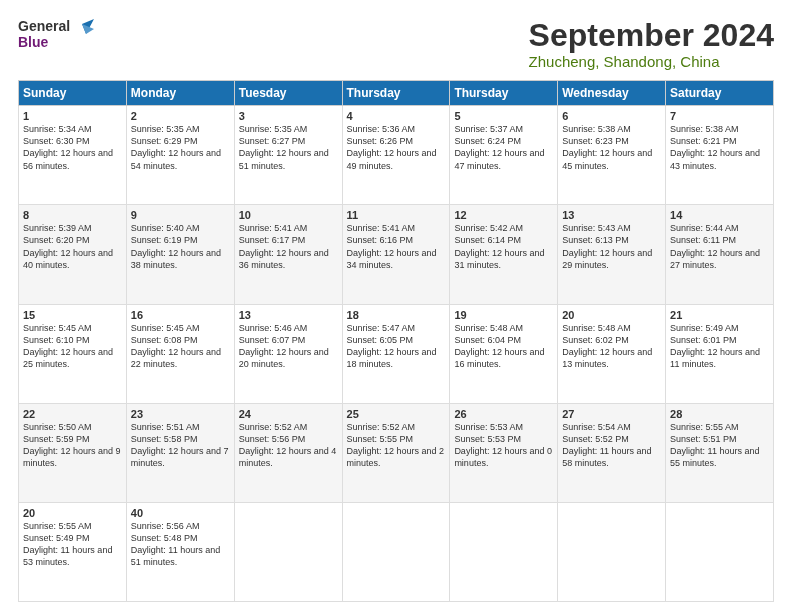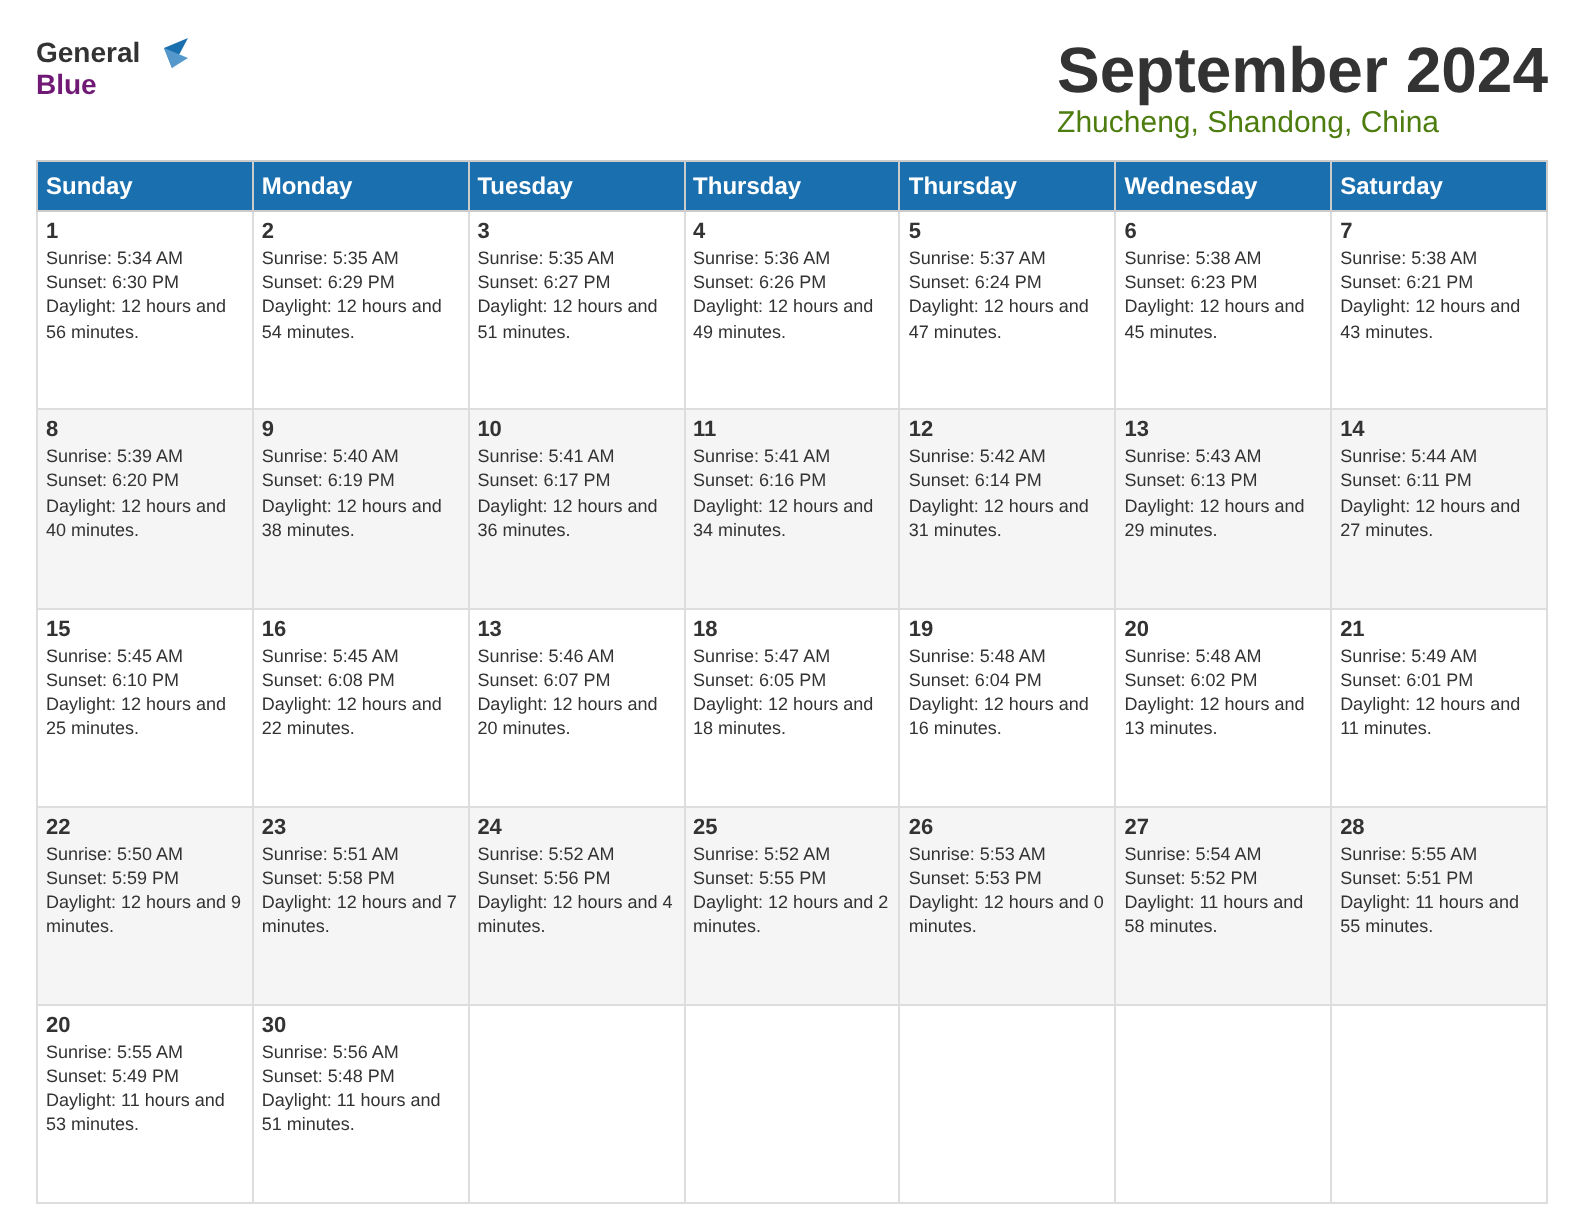--- a/index.html
+++ b/index.html
@@ -355,21 +355,21 @@
         <tr>
           <td>
         <span class="day-num">20</span>
         <div class="day-info">
           Sunrise: 5:55 AM<br>
           Sunset: 5:49 PM<br>
           Daylight: 11 hours and 53 minutes.
         </div>
       </td>
           <td>
-        <span class="day-num">30</span>
+        <span class="day-num">40</span>
         <div class="day-info">
           Sunrise: 5:56 AM<br>
           Sunset: 5:48 PM<br>
           Daylight: 11 hours and 51 minutes.
         </div>
       </td>
           <td class="empty"></td>
           <td class="empty"></td>
           <td class="empty"></td>
           <td class="empty"></td>

